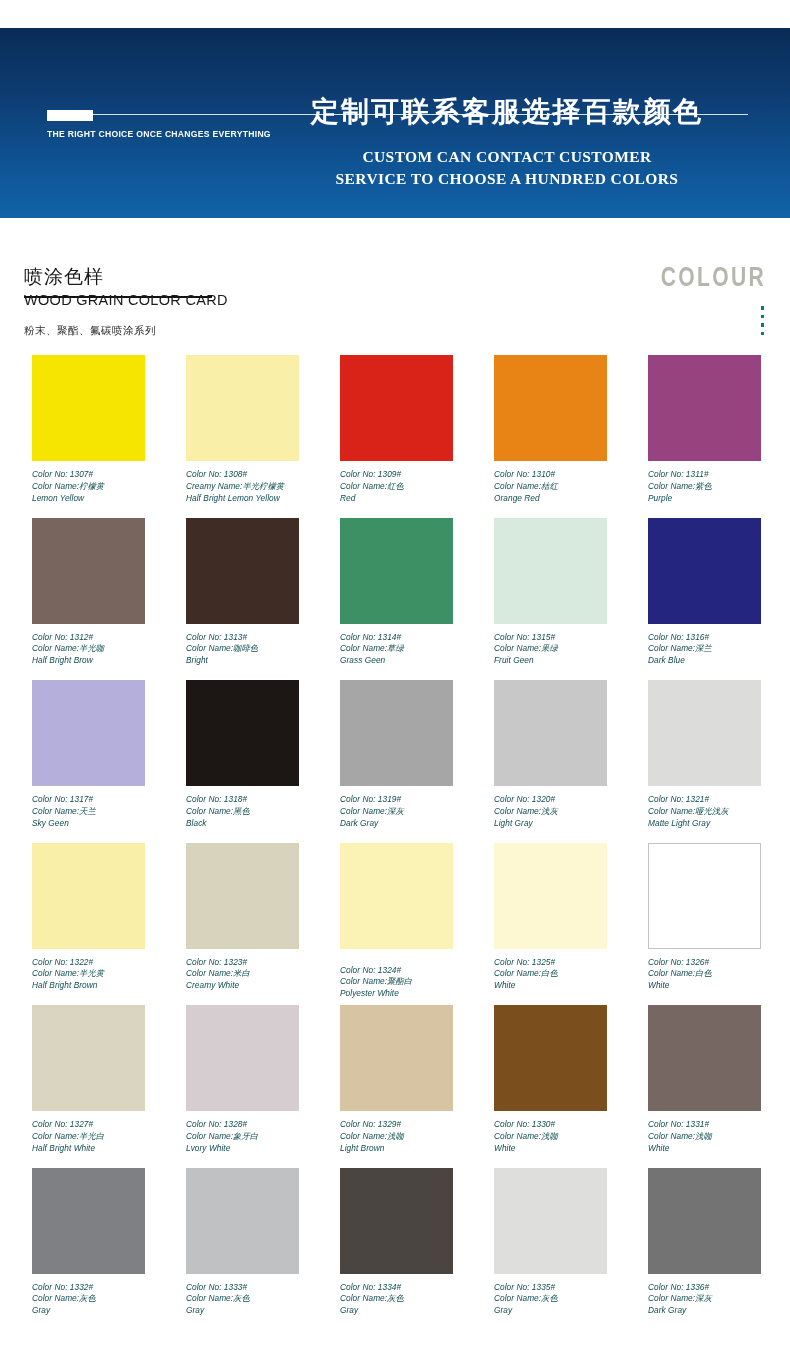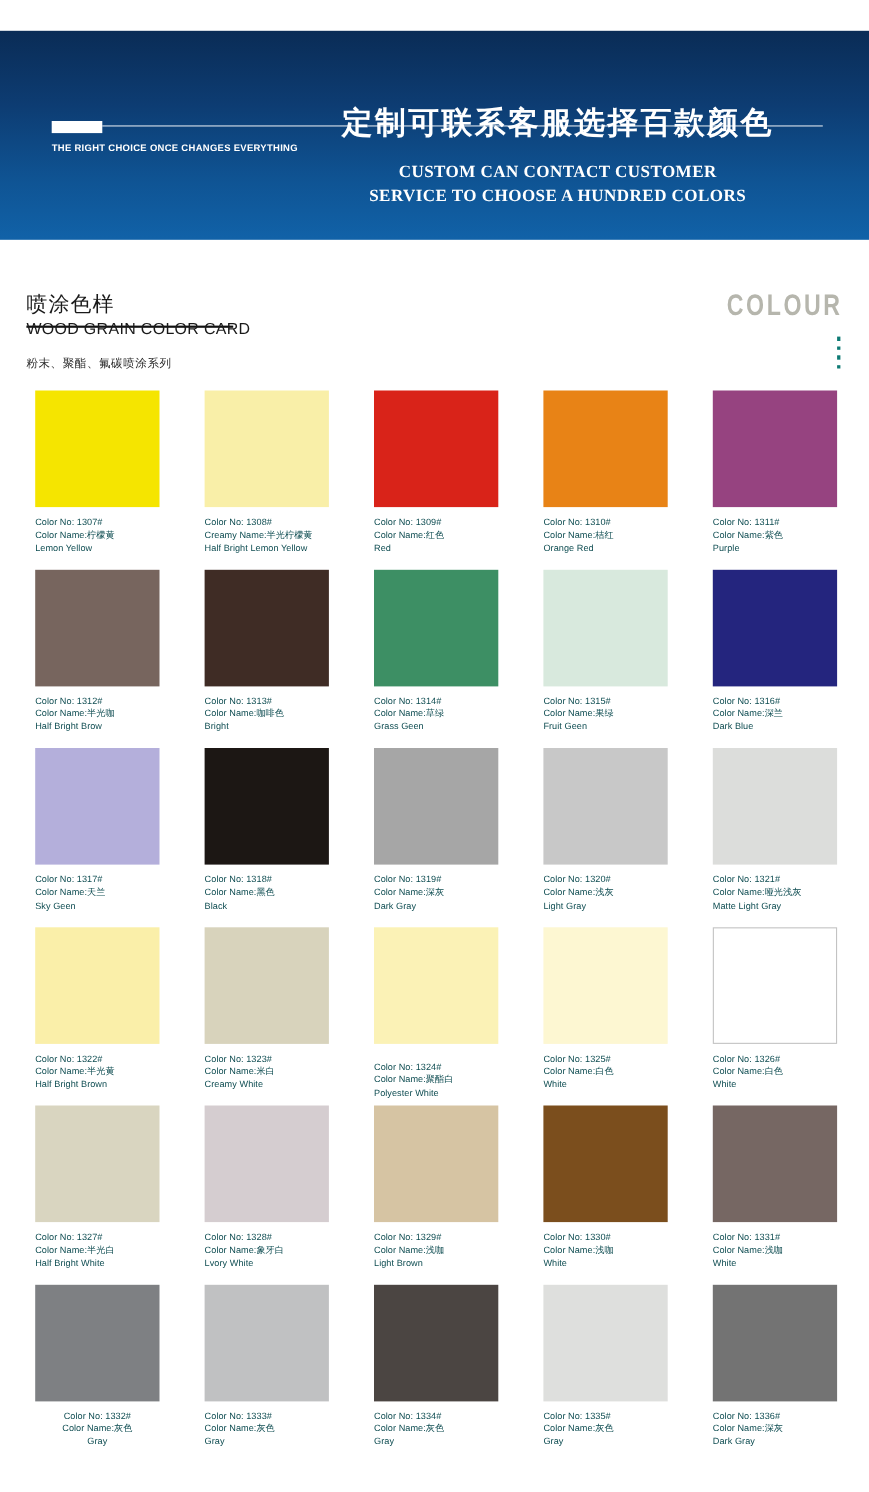--- a/index.html
+++ b/index.html
@@ -151,20 +151,21 @@
     height: 3.5px;
     background: #0e7a74;
   }
 
   
   .grid {
     position: absolute;
     left: 0;
     top: 355px;
     width: 720px;
+    font-style: italic;
   }
   .row {
     display: flex;
     height: 162.5px;
     padding-left: 32px;
   }
   .cell {
     width: 113px;
     margin-right: 41px;
   }
@@ -429,21 +430,21 @@
         <div class="caption" style="color: rgb(15, 77, 82);">
           <span class="ln">Color No: 1331#</span>
           <span class="ln">Color Name:浅咖</span>
           <span class="ln">White</span>
         </div>
       </div>
     </div>
     <div class="row">
       <div class="cell">
         <div class="chip" style="background: rgb(126, 128, 131);"></div>
-        <div class="caption" style="color: rgb(15, 77, 82); text-align: center;">
+        <div class="caption" style="color: rgb(15, 77, 82);">
           <span class="ln">Color No: 1332#</span>
           <span class="ln">Color Name:灰色</span>
           <span class="ln">Gray</span>
         </div>
       </div>
       <div class="cell">
         <div class="chip" style="background: rgb(192, 193, 194);"></div>
         <div class="caption" style="color: rgb(15, 77, 82);">
           <span class="ln">Color No: 1333#</span>
           <span class="ln">Color Name:灰色</span>

